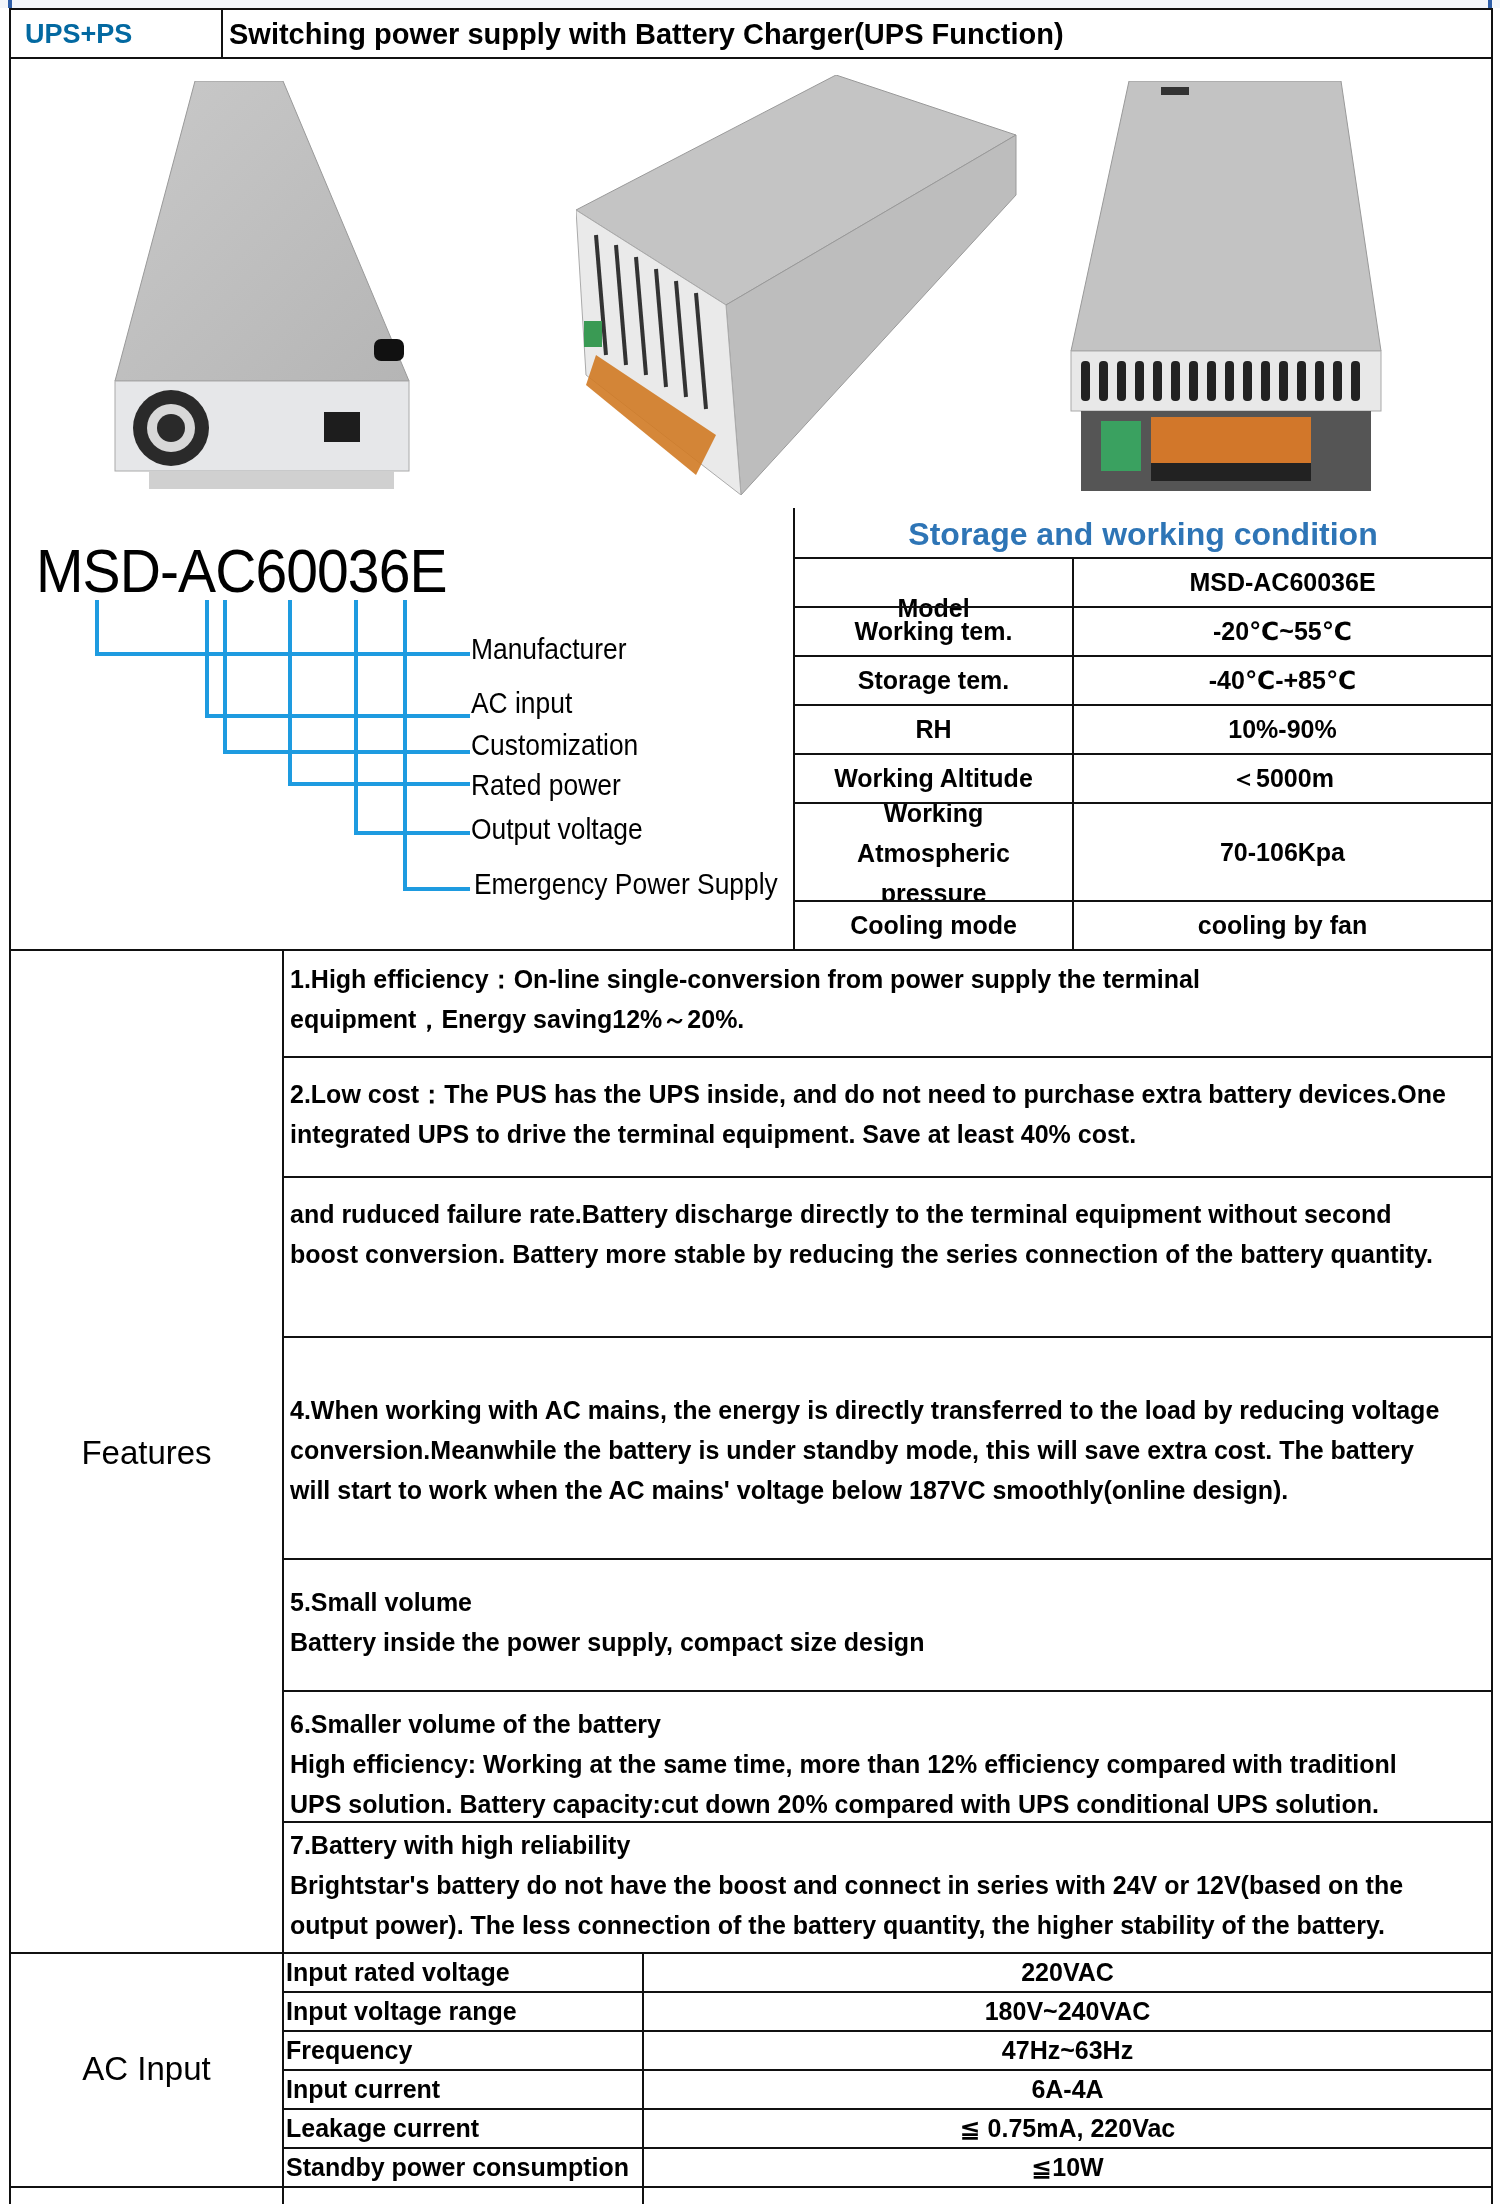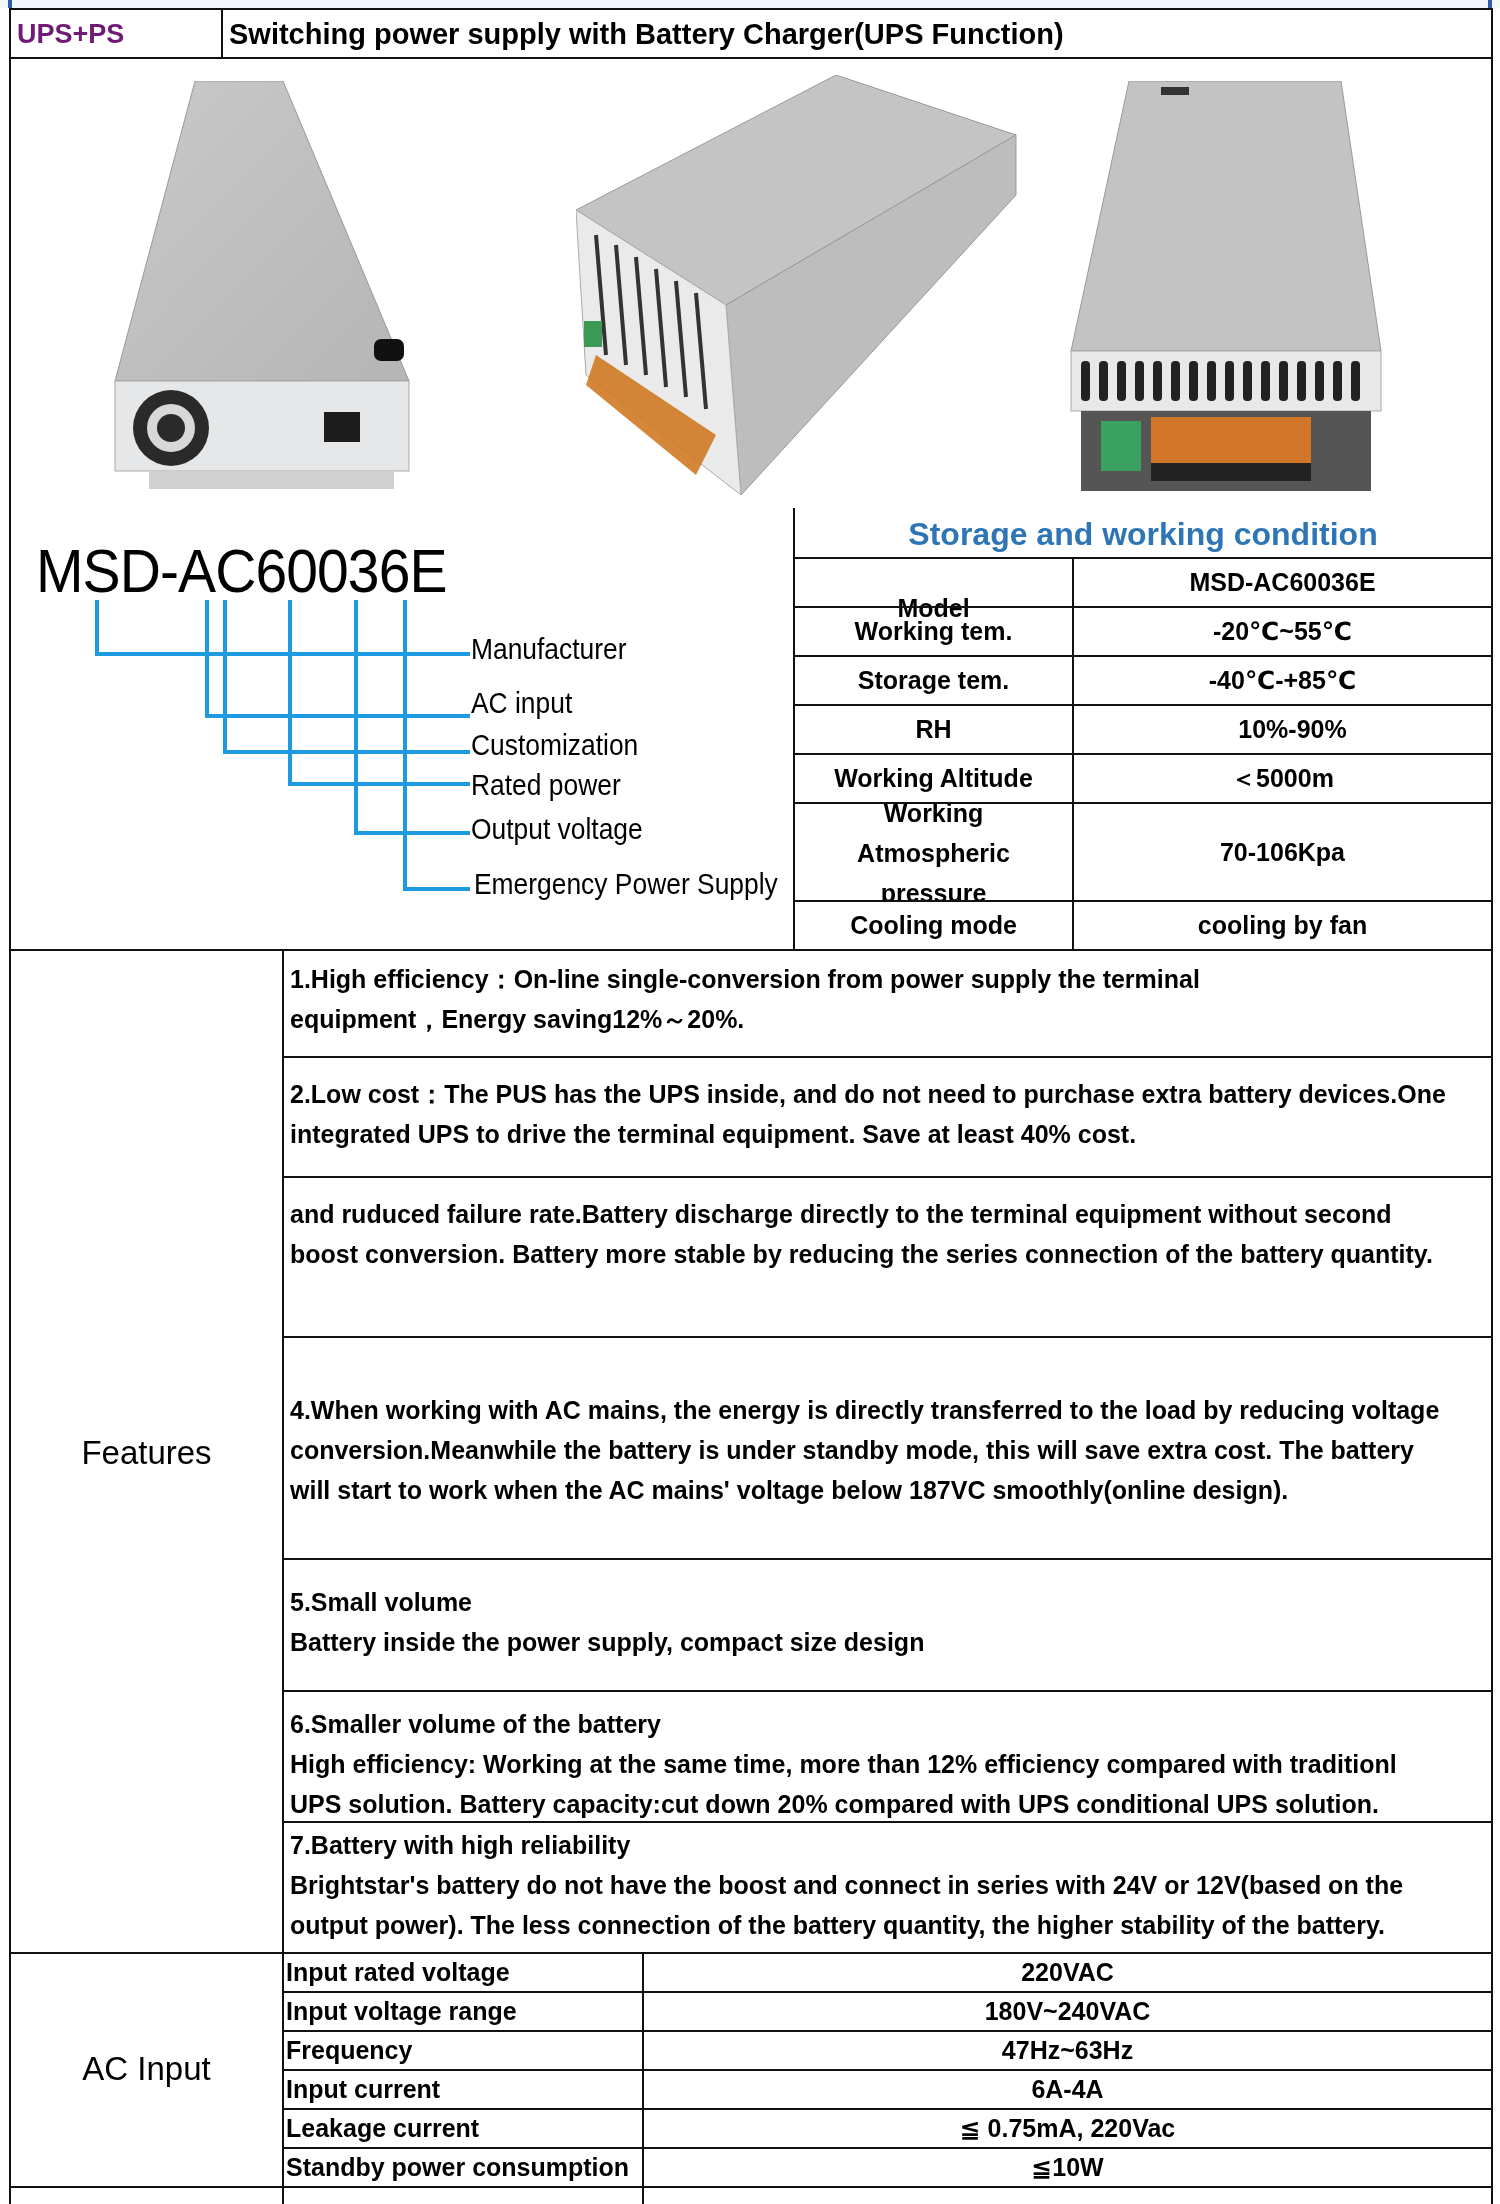--- a/index.html
+++ b/index.html
@@ -6,21 +6,21 @@
   body { width:1500px; height:2204px; position:relative; overflow:hidden;
          font-family:"Liberation Sans", "DejaVu Sans", sans-serif; color:#000; }
   .topbar { position:absolute; left:0; top:0; width:1500px; height:8px; background:#f3f6fa; }
   .topbar .mark-l { position:absolute; left:8px; top:0; width:4px; height:8px; background:#2f5fa8; }
   .topbar .mark-r { position:absolute; right:8px; top:0; width:4px; height:8px; background:#2f5fa8; }
   .abs { position:absolute; box-sizing:border-box; }
   .hl { position:absolute; background:#111; height:2px; }
   .vl { position:absolute; background:#111; width:2px; }
   .cell { position:absolute; box-sizing:border-box; display:flex; align-items:center; }
   .center { justify-content:center; text-align:center; }
-  .ups-label { color:#701a75; font-weight:bold; font-size:27px; padding-left:6px; }
+  .ups-label { color:#0369a1; font-weight:bold; font-size:27px; padding-left:14px; }
   .title-text { font-weight:bold; font-size:29px; padding-left:6px; }
   .storage-title { color:#2e75b6; font-weight:bold; font-size:32px; }
   .st-cell { font-weight:bold; font-size:25px; }
   .feat-text { font-weight:bold; font-size:25px; line-height:40px; padding-left:6px; padding-right:4px; }
   .side-label { font-size:33px; }
   .ac-cell { font-weight:bold; font-size:25px; }
   
   .psu { position:absolute; }
   .model-code { position:absolute; left:36px; top:535px; font-size:62px; letter-spacing:-1px; font-family:"Liberation Sans", sans-serif; transform:scaleX(0.92); transform-origin:left top; }
   .dlabel { position:absolute; font-size:30px; transform:scaleX(0.88); transform-origin:left top; white-space:nowrap; }
@@ -137,21 +137,21 @@
 
 <div class="cell center st-cell" style="left:795px; top:608px; width:277px; height:47px;">Working tem.</div>
 <div class="cell center st-cell" style="left:1074px; top:608px; width:417px; height:47px;">-20℃~55℃</div>
 <div class="hl" style="left:793px; top:655px; width:700px;"></div>
 
 <div class="cell center st-cell" style="left:795px; top:657px; width:277px; height:47px;">Storage tem.</div>
 <div class="cell center st-cell" style="left:1074px; top:657px; width:417px; height:47px;">-40℃-+85℃</div>
 <div class="hl" style="left:793px; top:704px; width:700px;"></div>
 
 <div class="cell center st-cell" style="left:795px; top:706px; width:277px; height:47px;">RH</div>
-<div class="cell center st-cell" style="left:1074px; top:706px; width:417px; height:47px;margin-left:10px;">10%-90%</div>
+<div class="cell center st-cell" style="left:1074px; top:706px; width:417px; height:47px;">10%-90%</div>
 <div class="hl" style="left:793px; top:753px; width:700px;"></div>
 
 <div class="cell center st-cell" style="left:795px; top:755px; width:277px; height:47px;">Working Altitude</div>
 <div class="cell center st-cell" style="left:1074px; top:755px; width:417px; height:47px;">＜5000m</div>
 <div class="hl" style="left:793px; top:802px; width:700px;"></div>
 
 <div class="cell center st-cell" style="left:795px; top:804px; width:277px; height:97px; overflow:hidden; line-height:40px; padding:0 60px;">Working Atmospheric pressure</div>
 <div class="cell center st-cell" style="left:1074px; top:804px; width:417px; height:97px;">70-106Kpa</div>
 <div class="hl" style="left:793px; top:900px; width:700px;"></div>
 

